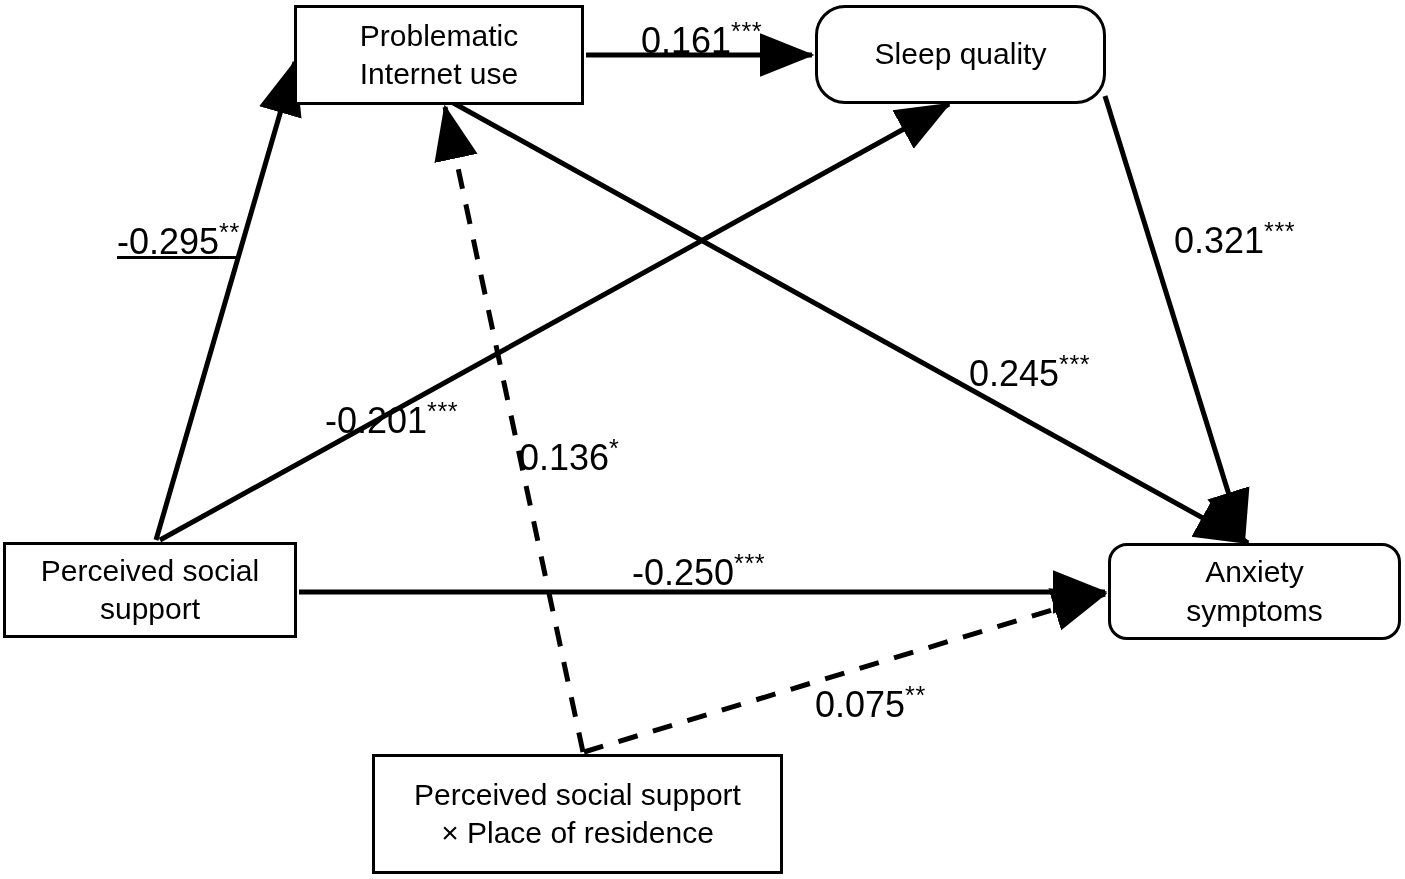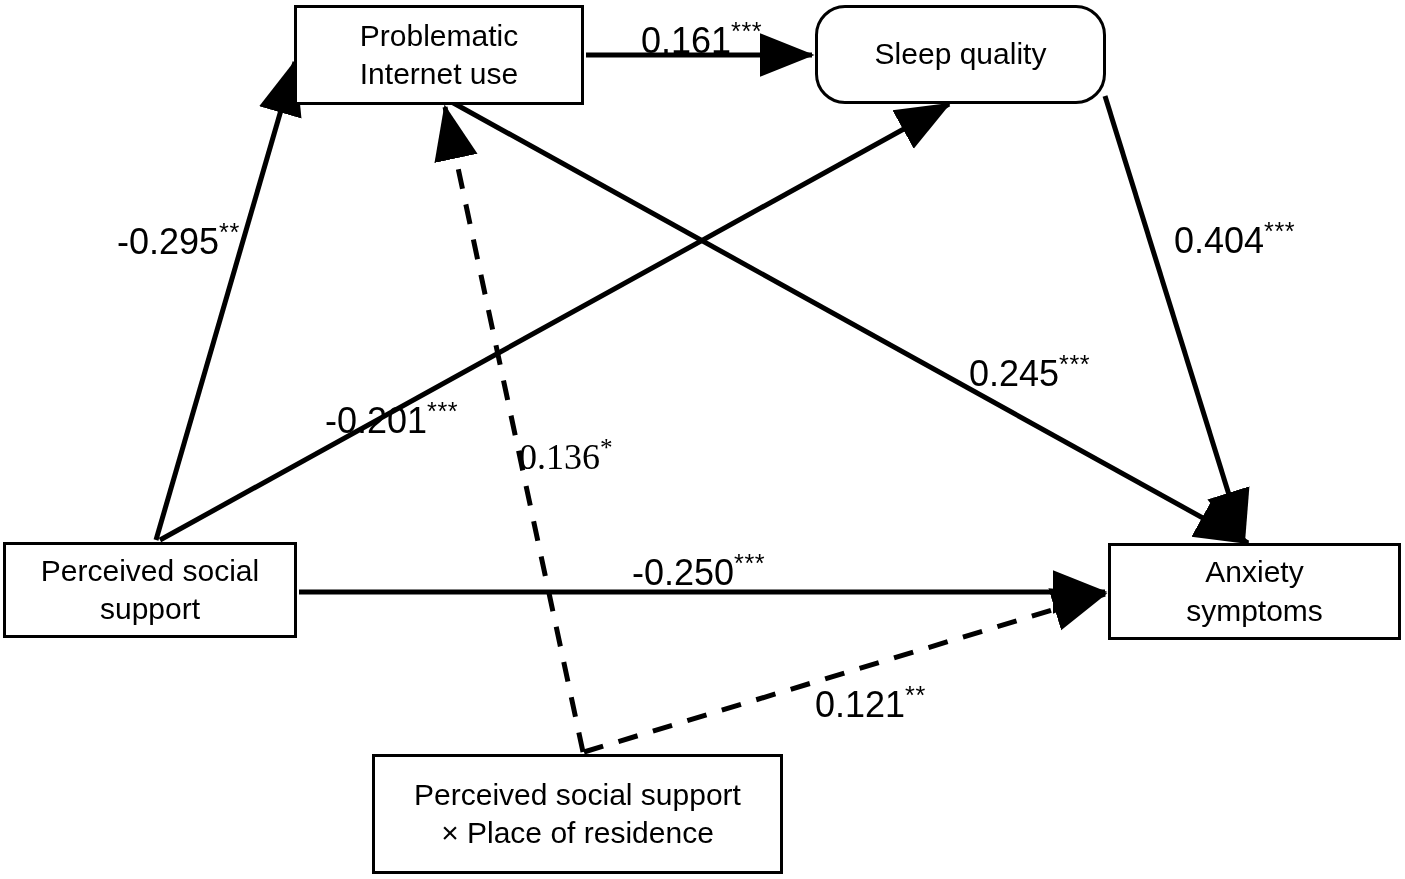--- a/index.html
+++ b/index.html
@@ -99,55 +99,55 @@
 
   <div class="node-box" id="node-1" style="left:815px; top:5px; width:291px; height:99px;border-radius:30px;">
     <span class="node-label">Sleep quality</span>
   </div>
 
   <div class="node-box" id="node-2" style="left:3px; top:542px; width:294px; height:96px;">
     <span class="node-label">Perceived social
 support</span>
   </div>
 
-  <div class="node-box" id="node-3" style="left:1108px; top:543px; width:293px; height:97px;">
+  <div class="node-box" id="node-3" style="left:1108px; top:543px; width:293px; height:97px;border-radius:19px;">
     <span class="node-label">Anxiety
 symptoms</span>
   </div>
 
   <div class="node-box" id="node-4" style="left:372px; top:754px; width:411px; height:120px;">
     <span class="node-label">Perceived social support
 × Place of residence</span>
   </div>
 
-  <div class="edge-label" style="left:117px; top:218px;">
+  <div class="edge-label" style="left:117px; top:218px;text-decoration:underline;">
     <span class="coef">-0.295</span><span class="stars">**</span>
   </div>
 
   <div class="edge-label" style="left:641px; top:17px;">
     <span class="coef">0.161</span><span class="stars">***</span>
   </div>
 
   <div class="edge-label" style="left:325px; top:353px;margin-top:44px;">
     <span class="coef">-0.201</span><span class="stars">***</span>
   </div>
 
   <div class="edge-label" style="left:969px; top:350px;">
     <span class="coef">0.245</span><span class="stars">***</span>
   </div>
 
   <div class="edge-label" style="left:1174px; top:217px;">
-    <span class="coef">0.404</span><span class="stars">***</span>
+    <span class="coef">0.321</span><span class="stars">***</span>
   </div>
 
   <div class="edge-label" style="left:632px; top:549px;">
     <span class="coef">-0.250</span><span class="stars">***</span>
   </div>
 
-  <div class="edge-label" style="left:519px; top:434px;font-family:Liberation Serif, serif;">
+  <div class="edge-label" style="left:519px; top:434px;">
     <span class="coef">0.136</span><span class="stars">*</span>
   </div>
 
   <div class="edge-label" style="left:815px; top:681px;">
-    <span class="coef">0.121</span><span class="stars">**</span>
+    <span class="coef">0.075</span><span class="stars">**</span>
   </div>
 
 </div>
 
 </body></html>

